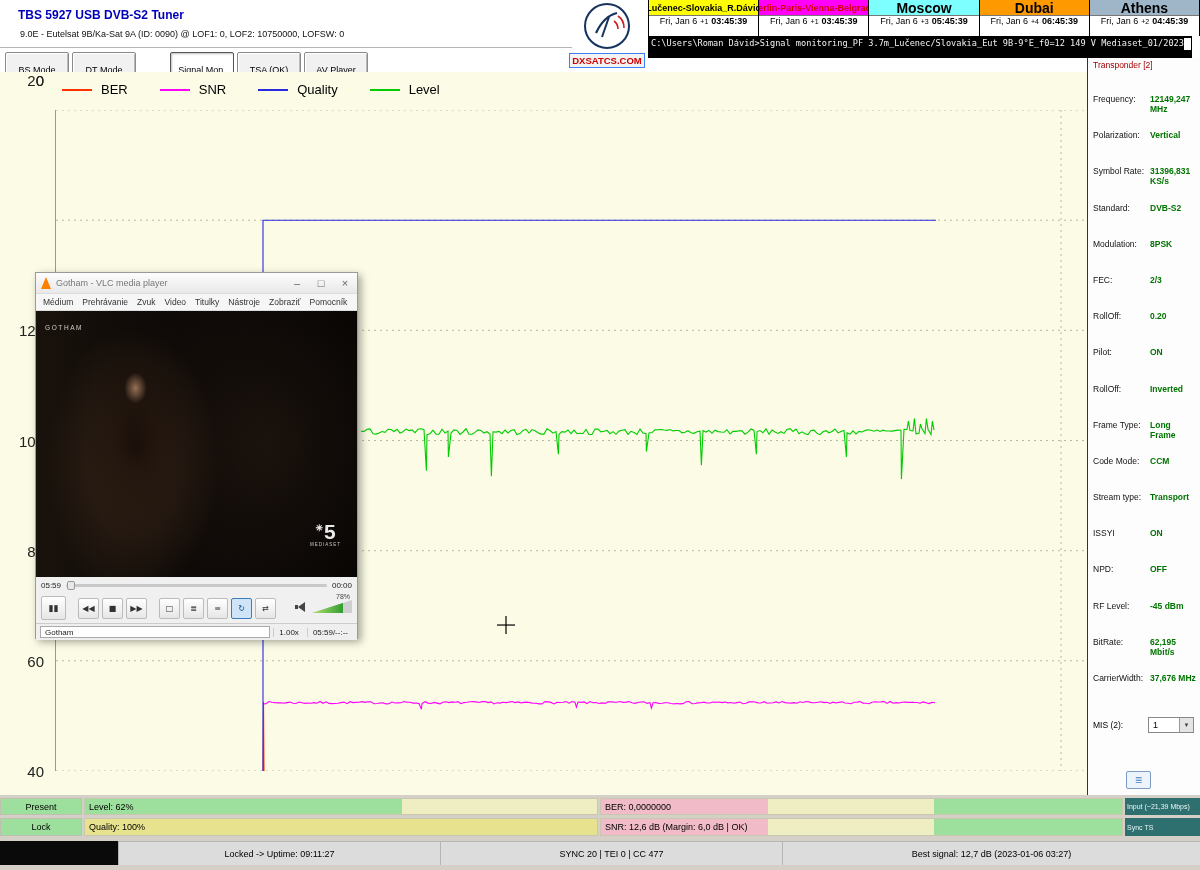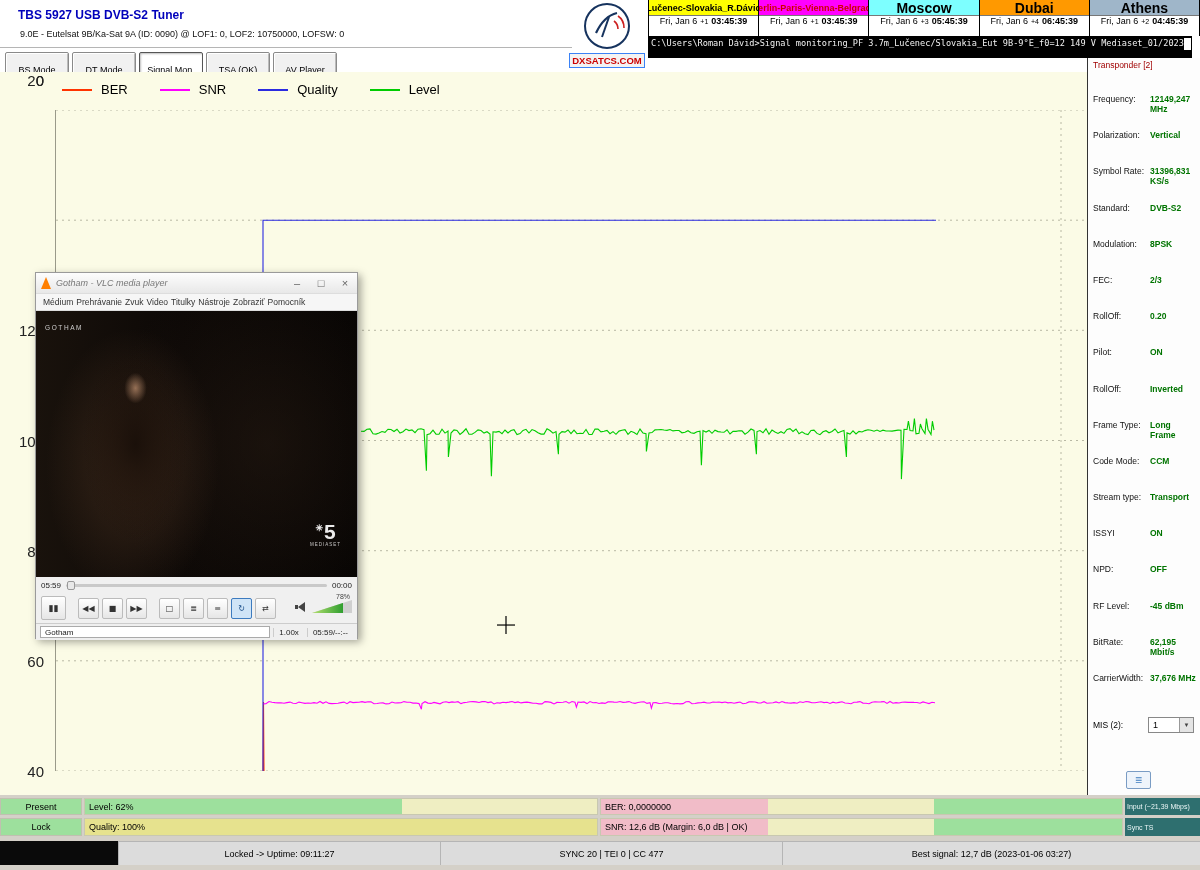--- a/index.html
+++ b/index.html
@@ -9,21 +9,21 @@
 
   
   .app-title{position:absolute;left:18px;top:8px;font-size:12px;font-weight:bold;color:#0000bb;}
   .app-subtitle{position:absolute;left:20px;top:29px;font-size:9px;color:#111;}
   .header-rule{position:absolute;left:0;top:47px;width:572px;height:1px;background:#b5b5b5;}
   .tabs{position:absolute;left:5px;top:52px;display:flex;gap:3px;}
   .tab{width:64px;height:36px;font-size:9px;font-family:"Liberation Sans",sans-serif;
        background:#f1f1f1;border:1px solid #8a8a8a;border-radius:2px;
        display:flex;align-items:center;justify-content:center;padding:0;color:#000;
        box-shadow:inset 1px 1px 0 #fff, inset -1px -1px 0 #bbb;}
-  .tab.active{background:#ffffff;box-shadow:inset 1px 1px 2px rgba(0,0,0,.25);border-color:#555;}
+  .tab.active{background:#ffffff;box-shadow:inset 1px 1px 2px rgba(0,0,0,.25);border-color:#555;margin-left:31px;}
 
   
   .logo{position:absolute;left:568px;top:2px;width:78px;text-align:center;}
   .logo-circle{width:48px;height:48px;margin:0 auto;}
   .logo-text{margin-top:2px;font-size:9.5px;font-weight:bold;color:#cc0000;background:#f3f3f3;
              border:1px solid #3b82f6;padding:1px 2px;display:inline-block;}
 
   
   .clocks{position:absolute;left:648px;top:0;width:552px;height:36px;display:flex;border-left:1px solid #000;}
   .clock{flex:1;display:flex;flex-direction:column;border-right:1px solid #000;min-width:0;}
@@ -52,23 +52,23 @@
   .ytick:nth-of-type(7){top:691px}
   .plot{position:absolute;left:55px;top:38px;width:1030px;height:661px;border-left:1px solid #9a9a8a;}
 
   
   .vlc{position:absolute;left:35px;top:272px;width:323px;height:367px;background:#f0f0f0;
        border:1px solid #9a9a9a;box-shadow:3px 3px 8px rgba(0,0,0,.35);font-size:9px;}
   .vlc-titlebar{height:21px;background:linear-gradient(#fdfdfd,#e8e8e8);display:flex;align-items:center;
                 padding-left:5px;border-bottom:1px solid #ddd;}
   .vlc-cone{width:0;height:0;border-left:5px solid transparent;border-right:5px solid transparent;
             border-bottom:12px solid #ff7f00;margin-right:5px;}
-  .vlc-title{flex:1;color:#777;font-size:9px;white-space:nowrap;overflow:hidden;font-style:italic;}
+  .vlc-title{flex:1;color:#777;font-size:9px;white-space:nowrap;overflow:hidden;}
   .winbtn{width:24px;height:20px;display:flex;align-items:center;justify-content:center;color:#666;font-size:11px;}
-  .vlc-menubar{height:17px;display:flex;align-items:center;gap:3px;padding-left:7px;font-size:8.5px;
+  .vlc-menubar{height:17px;display:flex;align-items:center;gap:9px;padding-left:7px;font-size:8.5px;
                color:#333;background:#f6f6f6;border-bottom:1px solid #ddd;white-space:nowrap;}
   .vlc-video{height:266px;background:#070504;position:relative;overflow:hidden;}
   .vid-bg{position:absolute;inset:0;background:
       radial-gradient(16px 22px at 31% 29%, rgba(170,128,98,.85), transparent 70%),
       radial-gradient(70px 130px at 31% 50%, rgba(25,15,9,.95), transparent 75%),
       radial-gradient(120px 190px at 30% 58%, rgba(96,64,42,.5), transparent 72%),
       radial-gradient(220px 260px at 72% 50%, rgba(46,32,22,.45), transparent 72%),
       linear-gradient(90deg,#19120c,#0c0806 45%,#060403);}
   .vid-title{position:absolute;left:9px;top:13px;color:rgba(235,235,235,.85);font-size:6.5px;letter-spacing:1.6px;}
   .ch-logo{position:absolute;right:16px;bottom:30px;text-align:center;color:rgba(255,255,255,.92);}

